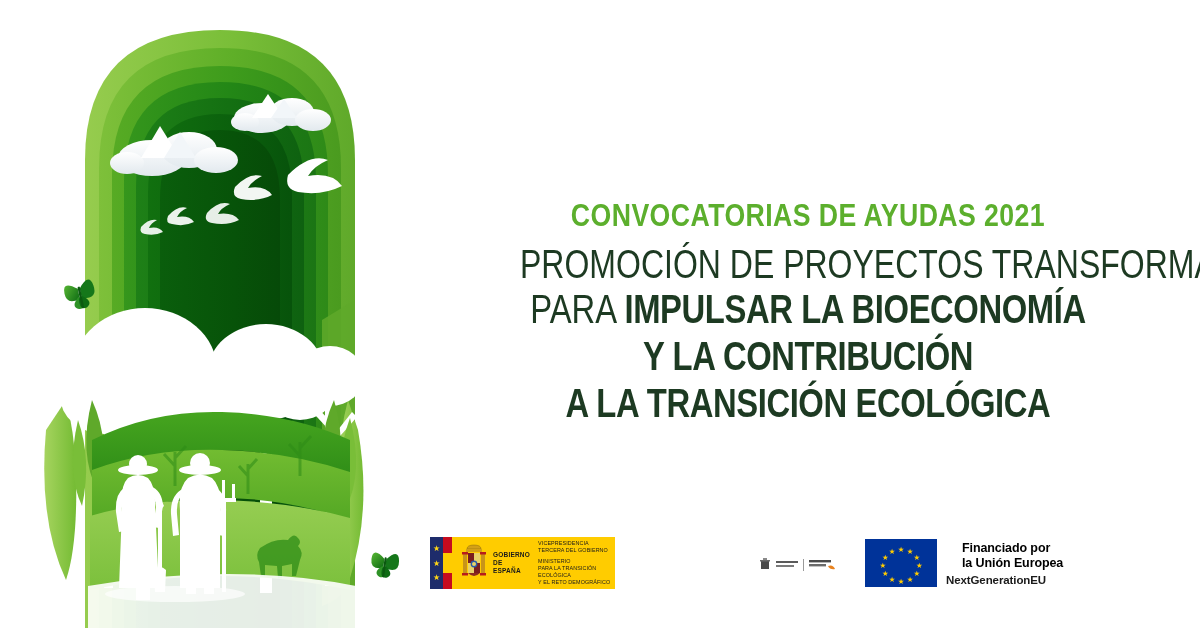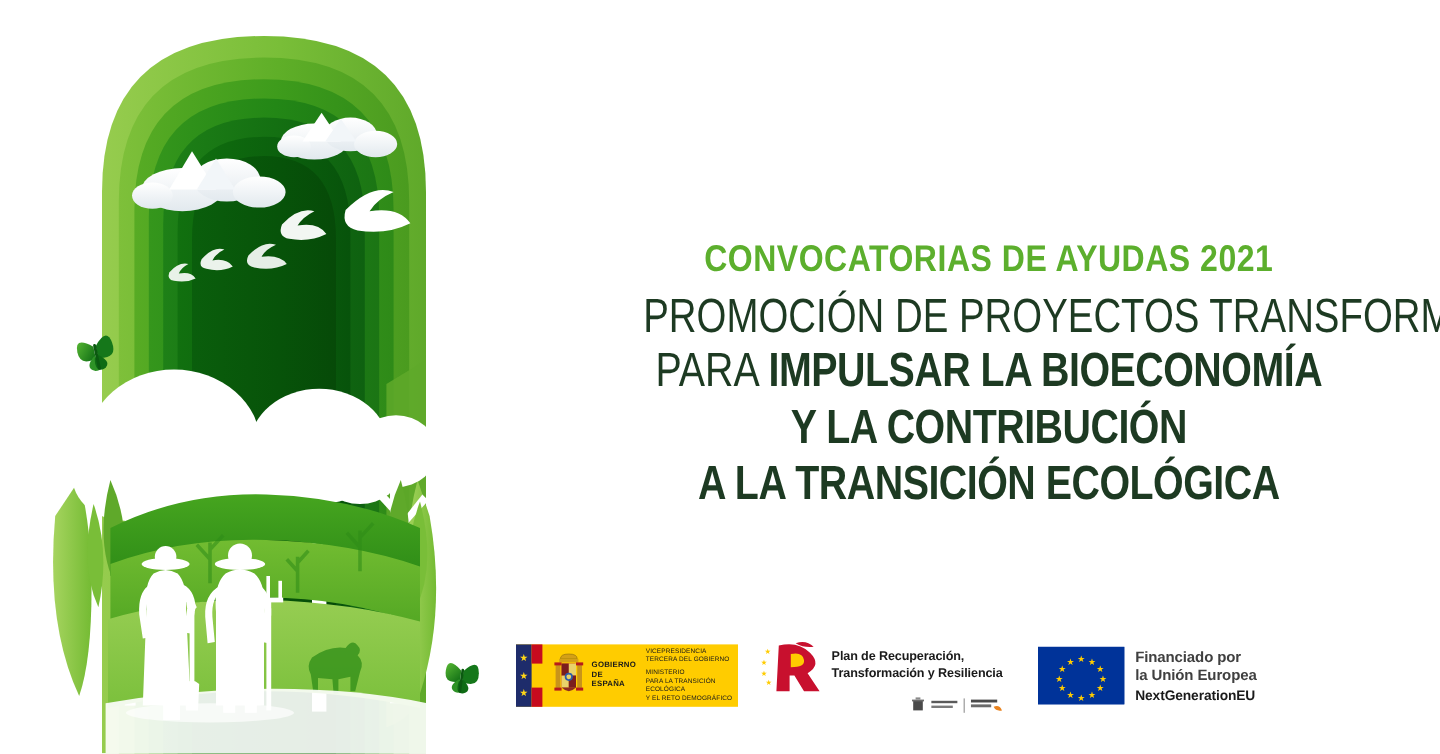--- a/index.html
+++ b/index.html
@@ -24,21 +24,21 @@
     left: 0;
     top: 0;
     width: 440px;
     height: 628px;
   }
   #illustration svg { display: block; width: 440px; height: 628px; }
 
   
   #headline {
     position: absolute;
-    left: 464px;
+    left: 448px;
     top: 200px;
     width: 720px;
     text-align: center;
   }
   .kicker {
     font-family: "Liberation Sans Narrow", "Liberation Sans", sans-serif;
     font-weight: bold;
     font-size: 31px;
     letter-spacing: 0.5px;
     line-height: 1.05;
@@ -159,22 +159,22 @@
   .prtr-divider { width: 1px; height: 12px; background: #9a9a9a; }
 
   
   .eu-logo { display: flex; align-items: center; margin-left: 22px; }
   .eu-flag {
     width: 72px; height: 48px; background: #003399;
     position: relative;
   }
   .eu-text { margin-left: 9px; }
   .eu-line1 {
-    font-size: 12.5px; font-weight: bold; color: #404040;
-    line-height: 1.24; letter-spacing: -0.1px;
+    font-size: 12.5px; font-weight: bold; color: #000000;
+    line-height: 1.24; letter-spacing: -0.1px; margin-left: 16px;
   }
   .eu-line2 { font-size: 11.5px; color: #1A1A1A; margin-top: 2px; letter-spacing: -0.1px; font-weight: bold; }
 </style>
 </head>
 <body>
 
 <div id="poster">
 
   <div id="illustration">
     <svg viewBox="0 0 440 628" xmlns="http://www.w3.org/2000/svg">
@@ -445,39 +445,20 @@
             <div>PARA LA TRANSICIÓN ECOLÓGICA</div>
             <div>Y EL RETO DEMOGRÁFICO</div>
           </div>
         </div>
       </div>
     </div>
 
 
     <div class="logo-slot prtr-logo">
       <div style="width:100%;">
-        <div class="prtr-row">
-          <div class="prtr-mark">
-            <svg width="56" height="46" viewBox="0 0 56 46">
-              <g fill="#FFCC00">
-                <text x="4" y="13" font-size="6">★</text>
-                <text x="1" y="22" font-size="6">★</text>
-                <text x="1" y="31" font-size="6">★</text>
-                <text x="5" y="39" font-size="6">★</text>
-              </g>
-              <path d="M16 6 q16 -4 26 6 q10 10 -2 17 l10 15 l-13 0 l-8 -13 l-4 0 l0 13 l-11 0 Z" fill="#C8102E"></path>
-              <path d="M26 13 q10 -2 11 5 q1 6 -11 6 Z" fill="#FFCC00"></path>
-              <path d="M30 4 q9 -3 15 3 q-8 1 -15 -3 Z" fill="#C8102E"></path>
-            </svg>
-          </div>
-          <div class="prtr-text">
-            <div>Plan de Recuperación,</div>
-            <div>Transformación y Resiliencia</div>
-          </div>
-        </div>
         <div class="prtr-sub">
           <div class="mini">
             <svg width="12" height="13" viewBox="0 0 12 13">
               <rect x="2" y="3" width="8" height="8" fill="#4a4a4a"></rect>
               <rect x="1" y="2" width="10" height="1.5" fill="#6a6a6a"></rect>
               <rect x="4" y="0" width="4" height="2" fill="#8a8a8a"></rect>
             </svg>
           </div>
           <div class="mini">
             <svg width="22" height="11" viewBox="0 0 22 11">

